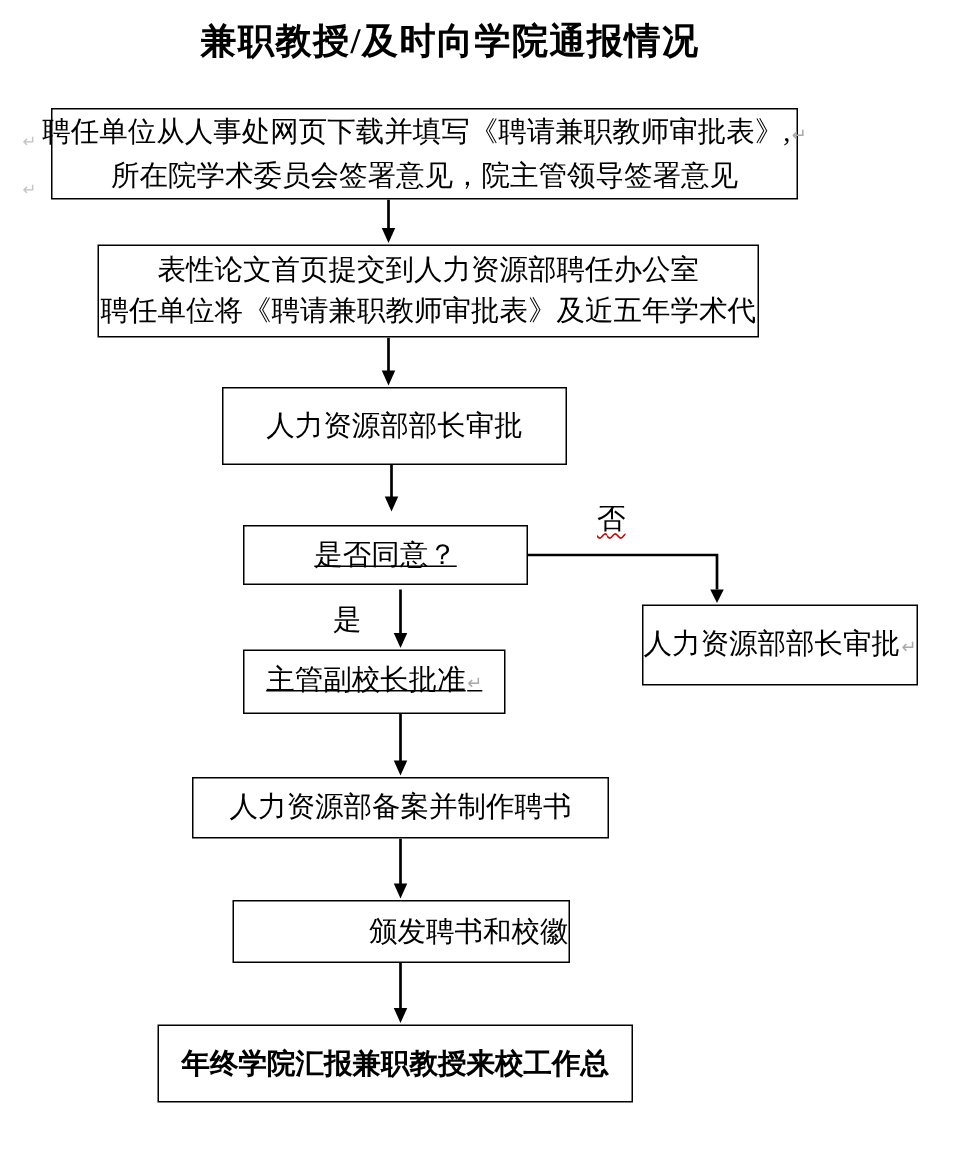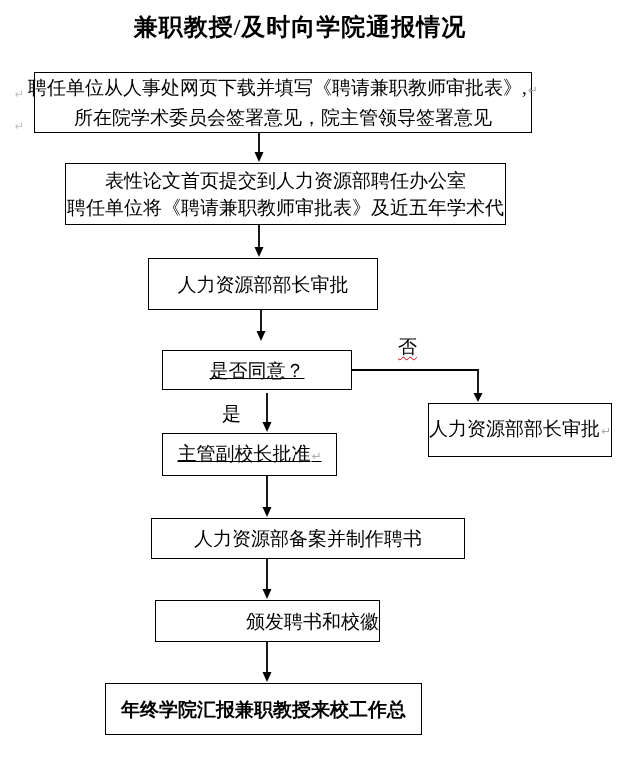--- a/index.html
+++ b/index.html
@@ -27,21 +27,21 @@
     text-underline-offset:3px;
   }
   svg.wires{position:absolute;left:0;top:0;pointer-events:none;}
 
   
   #b1{left:34px;top:72px;width:498px;height:61px;}
   #b2{left:65px;top:163px;width:441px;height:62px;}
   #b3{left:148px;top:258px;width:230px;height:52px;}
   #b4{left:162px;top:350px;width:190px;height:40px;text-decoration:underline;}
   #b5{left:162px;top:433px;width:175px;height:43px;text-decoration:underline;}
-  #b6{left:128px;top:518px;width:314px;height:41px;margin-left:23px;}
+  #b6{left:128px;top:518px;width:278px;height:41px;}
   #b7{left:155px;top:600px;width:225px;height:42px;align-items:flex-end;}
   #b8{left:105px;top:683px;width:317px;height:52px;font-weight:bold;}
   #bno{left:428px;top:403px;width:184px;height:54px;}
   #no-label{left:398px;top:336px;}
   #yes-label{left:222px;top:403px;}
   #pm1{left:15px;top:88px;}
   #pm2{left:15px;top:120px;}
 </style>
 </head>
 <body>

